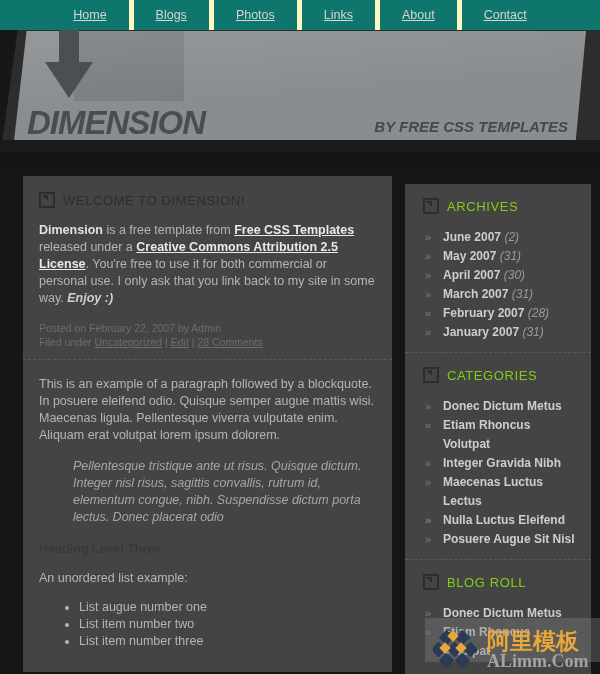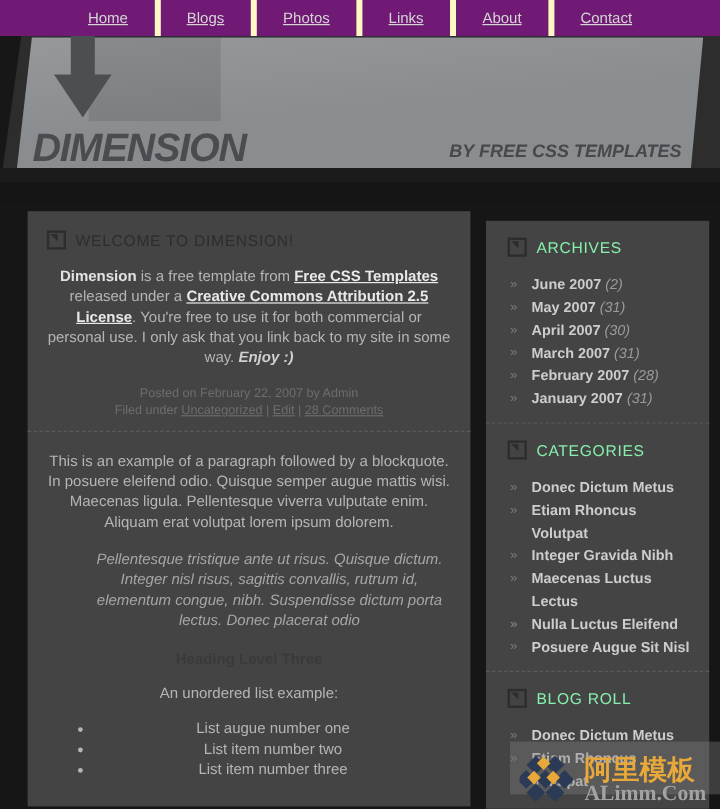--- a/index.html
+++ b/index.html
@@ -44,21 +44,21 @@
     color:#4a4d50;
   }
   .tagline{
     position:absolute;right:32px;top:118px;
     font-family:"Liberation Sans", sans-serif;
     font-style:italic;font-weight:bold;font-size:15px;letter-spacing:0px;
     color:#46494c;
   }
 
   
-  #menu{position:absolute;left:0;top:0;width:600px;height:30px;background:#701a75;z-index:5;}
+  #menu{position:absolute;left:0;top:0;width:600px;height:30px;background:#0f766e;z-index:5;}
   #menu ul{list-style:none;margin:0;padding:0;display:flex;justify-content:center;align-items:center;height:30px;}
   #menu li{display:block;}
   #menu li a{
     display:block;padding:0 22px;line-height:30px;
     font-size:12.5px;color:#d4d4d4;text-decoration:underline;
   }
   #menu li + li{border-left:5px solid #fef9c3;}
 
   
   #page{position:absolute;left:0;top:176px;width:600px;}
@@ -66,21 +66,21 @@
     position:absolute;left:23px;top:0;width:369px;
     background:#444444;
     padding:0 0 12px 0;
   }
   #sidebar{
     position:absolute;left:405px;top:8px;width:186px;
     background:#444444;
     padding:0 0 10px 0;
   }
 
-  .post{padding:16px 16px 10px 16px;text-align:center;}
+  .post{padding:16px 16px 10px 16px;}
   .post + .post{border-top:1px dashed #5a5a5a;}
   h2.title{
     margin:0 0 14px 0;
     font-size:13px;font-weight:normal;letter-spacing:.6px;
     color:#2d2d2d;text-transform:uppercase;
     display:flex;align-items:center;gap:8px;
   }
   .hicon{display:inline-block;width:12px;height:12px;border:2px solid #2d2d2d;position:relative;flex:0 0 auto;}
   .hicon:before{
     content:"";position:absolute;left:1px;top:1px;width:0;height:0;
@@ -101,21 +101,21 @@
   h3.sub{margin:16px 0 14px 0;font-size:12.5px;color:#3a3a3a;font-weight:bold;}
   ul.bullets{margin:8px 0 0 0;padding:0 0 0 40px;list-style:disc;}
   ul.bullets li{line-height:17px;font-size:12.5px;color:#b5b5b5;margin:0;}
 
   
   .sb-box{padding:14px 14px 10px 18px;}
   .sb-box + .sb-box{border-top:1px dashed #5a5a5a;}
   .sb-box h2{
     margin:0 0 14px 0;
     font-size:13px;font-weight:normal;letter-spacing:.6px;
-    color:#86efac;text-transform:uppercase;
+    color:#84cc16;text-transform:uppercase;
     display:flex;align-items:center;gap:8px;
   }
   .sb-box ul{list-style:none;margin:0;padding:0;}
   .sb-box li{
     position:relative;padding:0 0 0 20px;line-height:19px;
     font-size:12px;color:#cdcdcd;font-weight:bold;
   }
   .sb-box li .chev{position:absolute;left:2px;top:0;color:#7d7d7d;font-weight:normal;font-size:11px;}
   .sb-box li .cnt{color:#9a9a9a;font-style:italic;font-weight:normal;}
 

